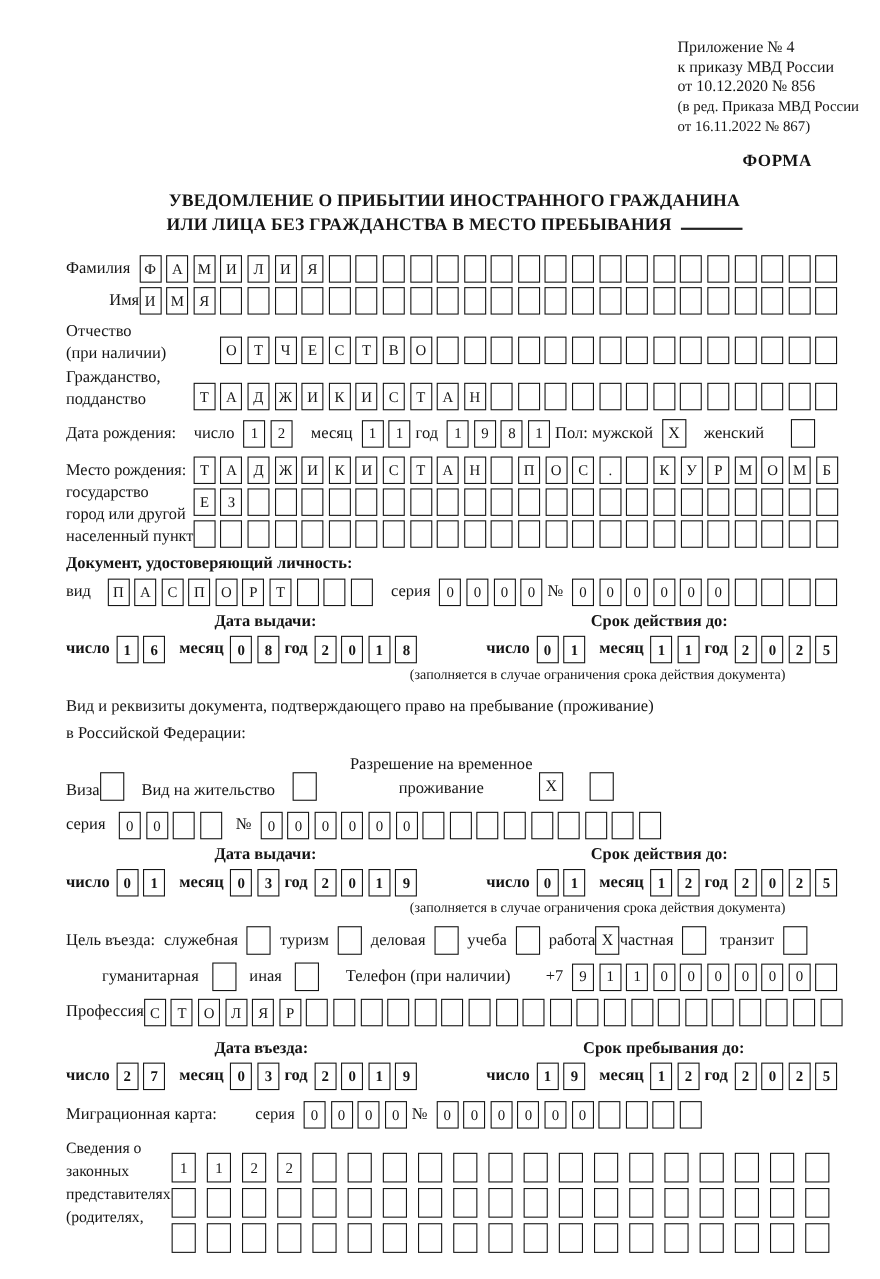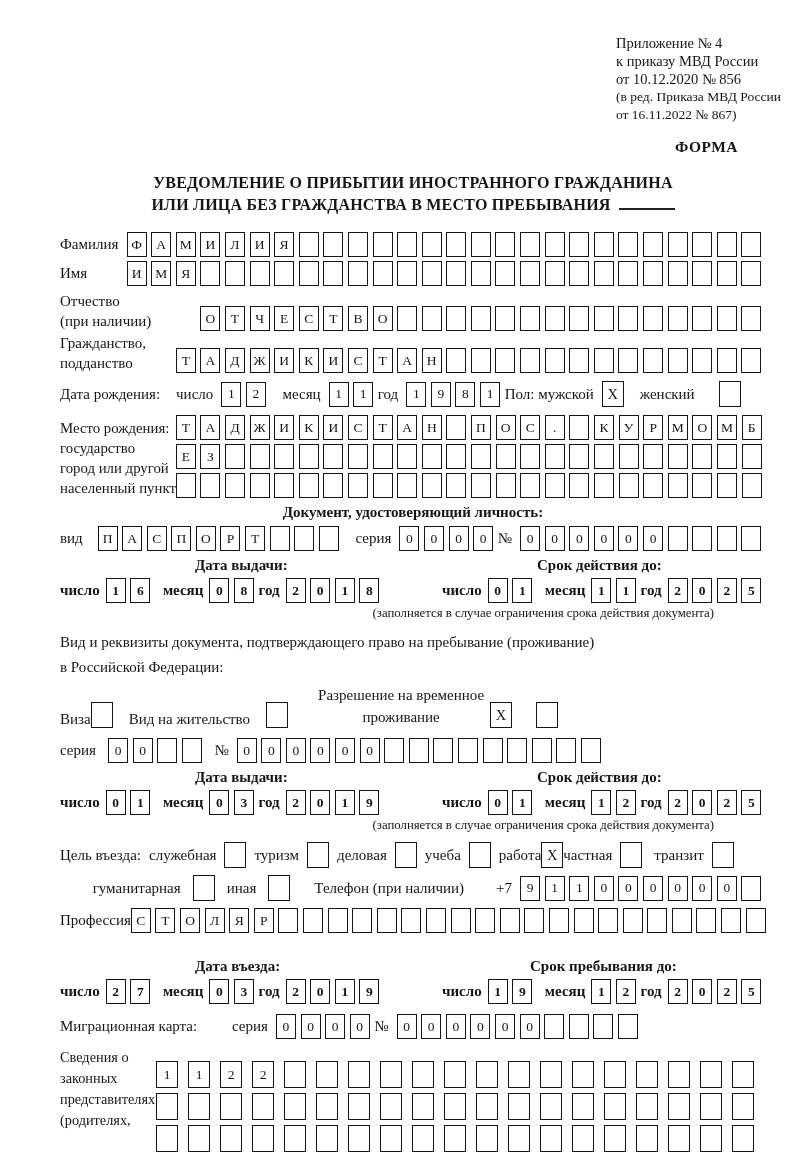--- a/index.html
+++ b/index.html
@@ -87,21 +87,21 @@
         <span class="cell"></span>
         <span class="cell"></span>
         <span class="cell"></span>
         <span class="cell"></span>
         <span class="cell"></span>
         <span class="cell"></span>
         <span class="cell"></span>
       </span>
   </div>
 
-  <div class="row" style="margin-top:4px;">
+  <div class="row" style="margin-top:4px;text-align:right;">
     <span class="lbl" style="width:70px;">Имя</span>
     <span class="cells">
         <span class="cell">И</span>
         <span class="cell">М</span>
         <span class="cell">Я</span>
         <span class="cell"></span>
         <span class="cell"></span>
         <span class="cell"></span>
         <span class="cell"></span>
         <span class="cell"></span>
@@ -307,21 +307,21 @@
           <span class="cell"></span>
           <span class="cell"></span>
           <span class="cell"></span>
           <span class="cell"></span>
           <span class="cell"></span>
           <span class="cell"></span>
         </div>
     </span>
   </div>
 
-  <div style="text-align:center; font-weight:bold; font-size:15px; margin-top:6px;">Документ, удостоверяющий личность:</div>
+  <div style="text-align:left; font-weight:bold; font-size:15px; margin-top:6px;">Документ, удостоверяющий личность:</div>
 
   <div class="row" style="margin-top:5px;">
     <span class="lbl" style="width:42px;">вид</span>
     <span class="cells">
         <span class="cell">П</span>
         <span class="cell">А</span>
         <span class="cell">С</span>
         <span class="cell">П</span>
         <span class="cell">О</span>
         <span class="cell">Р</span>
@@ -589,21 +589,21 @@
         <span class="cell"></span>
         <span class="cell"></span>
         <span class="cell"></span>
         <span class="cell"></span>
         <span class="cell"></span>
         <span class="cell"></span>
         <span class="cell"></span>
       </span>
   </div>
 
-  <div class="dsplit" style="margin-top:25px;">
+  <div class="dsplit" style="margin-top:12px;">
     <div class="dleft">
       <div class="dhead" style="padding-left:135px;">Дата въезда:</div>
       <div class="daterow">
         <span class="lbl">число</span>
         <span class="cells">
             <span class="cell">2</span>
             <span class="cell">7</span>
           </span>
           <span class="g8"></span>
         <span class="lbl">месяц</span>

